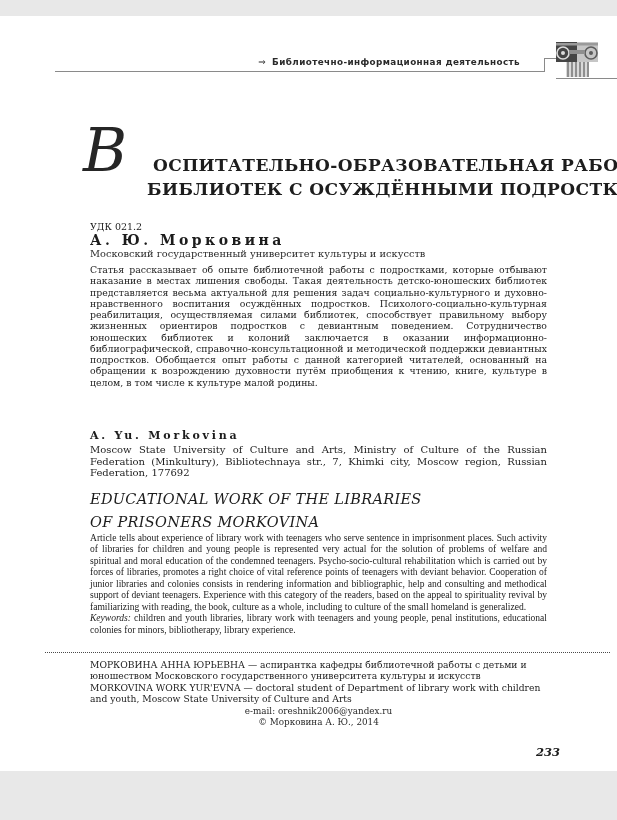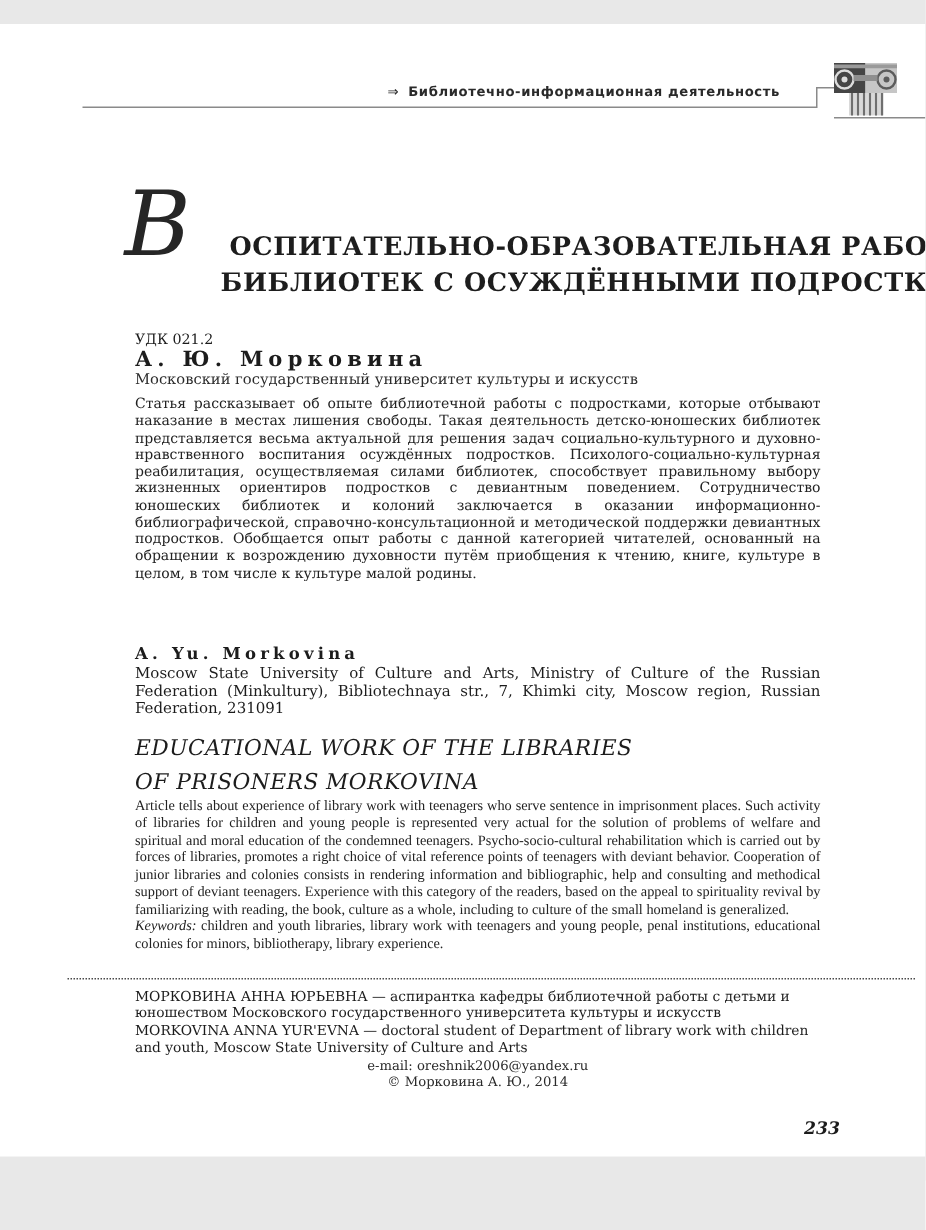--- a/index.html
+++ b/index.html
@@ -96,32 +96,32 @@
   </div>
 
   <div class="udk">УДК 021.2</div>
   <div class="author-ru">А. Ю. Морковина</div>
   <div class="affil-ru">Московский государственный университет культуры и искусств</div>
   <div class="abstract-ru">
     <p>Статья рассказывает об опыте библиотечной работы с подростками, которые отбывают наказание в местах лишения свободы. Такая деятельность детско-юношеских библиотек представляется весьма актуальной для решения задач социально-культурного и духовно-нравственного воспитания осуждённых подростков. Психолого-социально-культурная реабилитация, осуществляемая силами библиотек, способствует правильному выбору жизненных ориентиров подростков с девиантным поведением. Сотрудничество юношеских библиотек и колоний заключается в оказании информационно-библиографической, справочно-консультационной и методической поддержки девиантных подростков. Обобщается опыт работы с данной категорией читателей, основанный на обращении к возрождению духовности путём приобщения к чтению, книге, культуре в целом, в том числе к культуре малой родины.</p>
   </div>
 
   <div class="author-en">A. Yu. Morkovina</div>
-  <div class="affil-en">Moscow State University of Culture and Arts, Ministry of Culture of the Russian Federation (Minkultury), Bibliotechnaya str., 7, Khimki city, Moscow region, Russian Federation, 231091</div>
+  <div class="affil-en">Moscow State University of Culture and Arts, Ministry of Culture of the Russian Federation (Minkultury), Bibliotechnaya str., 7, Khimki city, Moscow region, Russian Federation, 177692</div>
   <div class="title-en">
     <span>EDUCATIONAL WORK OF THE LIBRARIES</span><br>
     <span>OF PRISONERS MORKOVINA</span>
   </div>
   <div class="abstract-en">
     <p>Article tells about experience of library work with teenagers who serve sentence in imprisonment places. Such activity of libraries for children and young people is represented very actual for the solution of problems of welfare and spiritual and moral education of the condemned teenagers. Psycho-socio-cultural rehabilitation which is carried out by forces of libraries, promotes a right choice of vital reference points of teenagers with deviant behavior. Cooperation of junior libraries and colonies consists in rendering information and bibliographic, help and consulting and methodical support of deviant teenagers. Experience with this category of the readers, based on the appeal to spirituality revival by familiarizing with reading, the book, culture as a whole, including to culture of the small homeland is generalized.</p>
     <p><span class="kw-label">Keywords:</span><span> children and youth libraries, library work with teenagers and young people, penal institutions, educational colonies for minors, bibliotherapy, library experience.</span></p>
   </div>
 
   <div class="dotted"></div>
   <p class="bio-ru"><span>МОРКОВИНА АННА ЮРЬЕВНА</span><span> — аспирантка кафедры библиотечной работы с детьми и юношеством Московского государственного университета культуры и искусств</span></p>
-  <p class="bio-en"><span>MORKOVINA ANNA YUR'EVNA</span><span> — doctoral student of Department of library work with children and youth, Moscow State University of Culture and Arts</span></p>
+  <p class="bio-en"><span>MORKOVINA WORK YUR'EVNA</span><span> — doctoral student of Department of library work with children and youth, Moscow State University of Culture and Arts</span></p>
   <div class="contact">
     <div>e-mail: oreshnik2006@yandex.ru</div>
     <div>© Морковина А. Ю., 2014</div>
   </div>
   <div class="pagenum">233</div>
 
 </div>
 
 </body></html>

